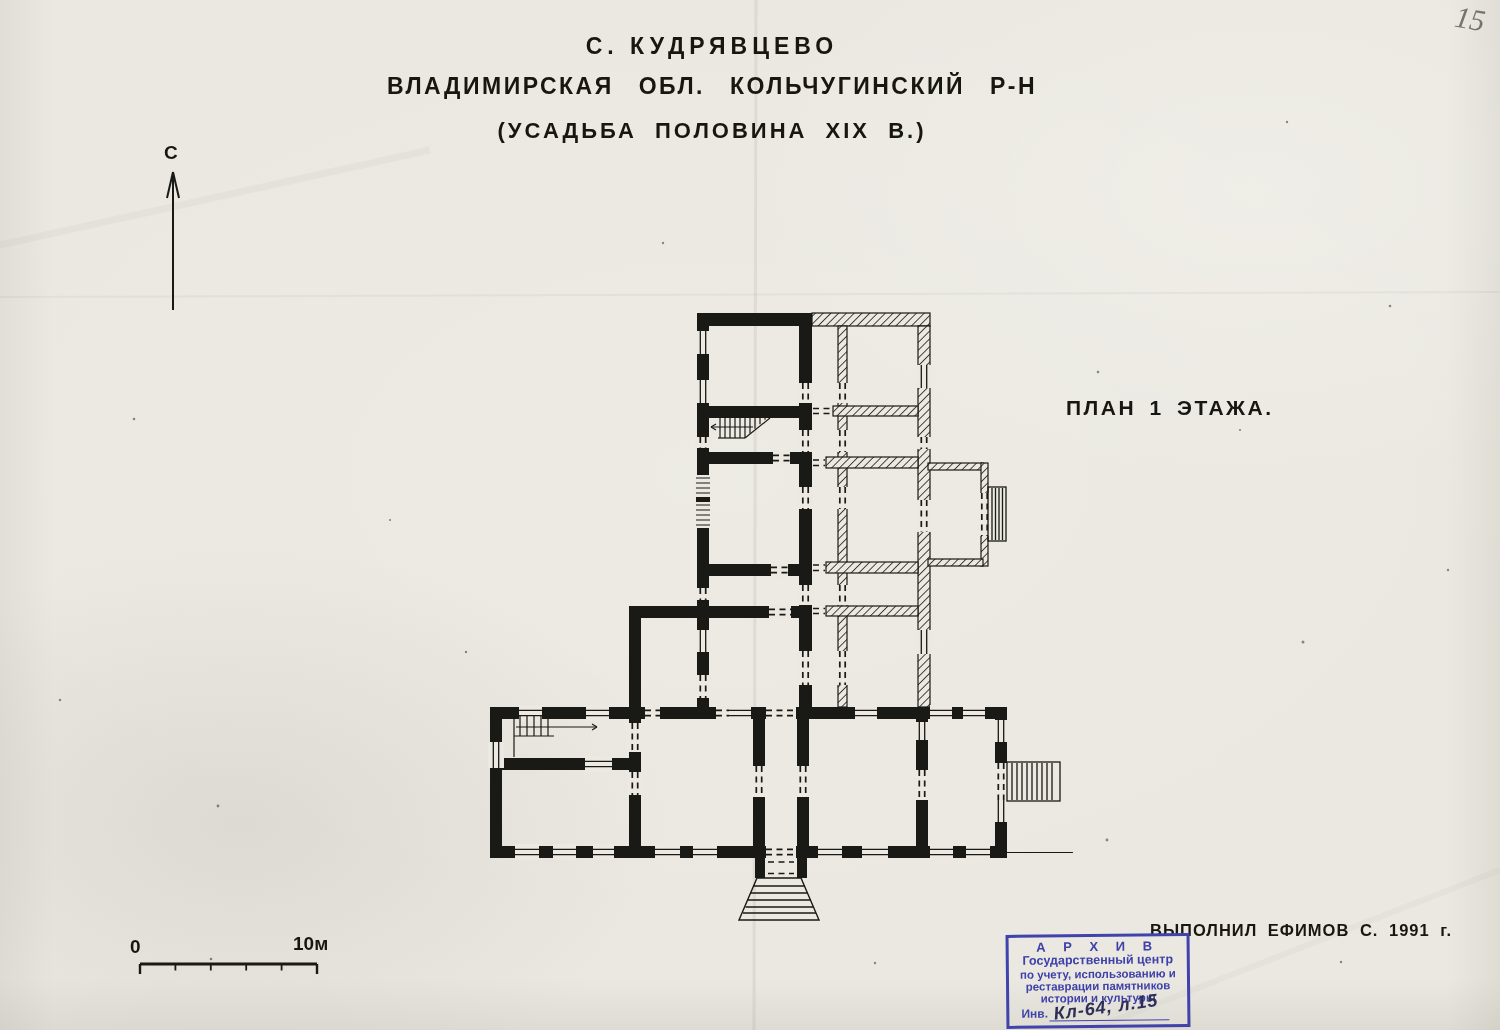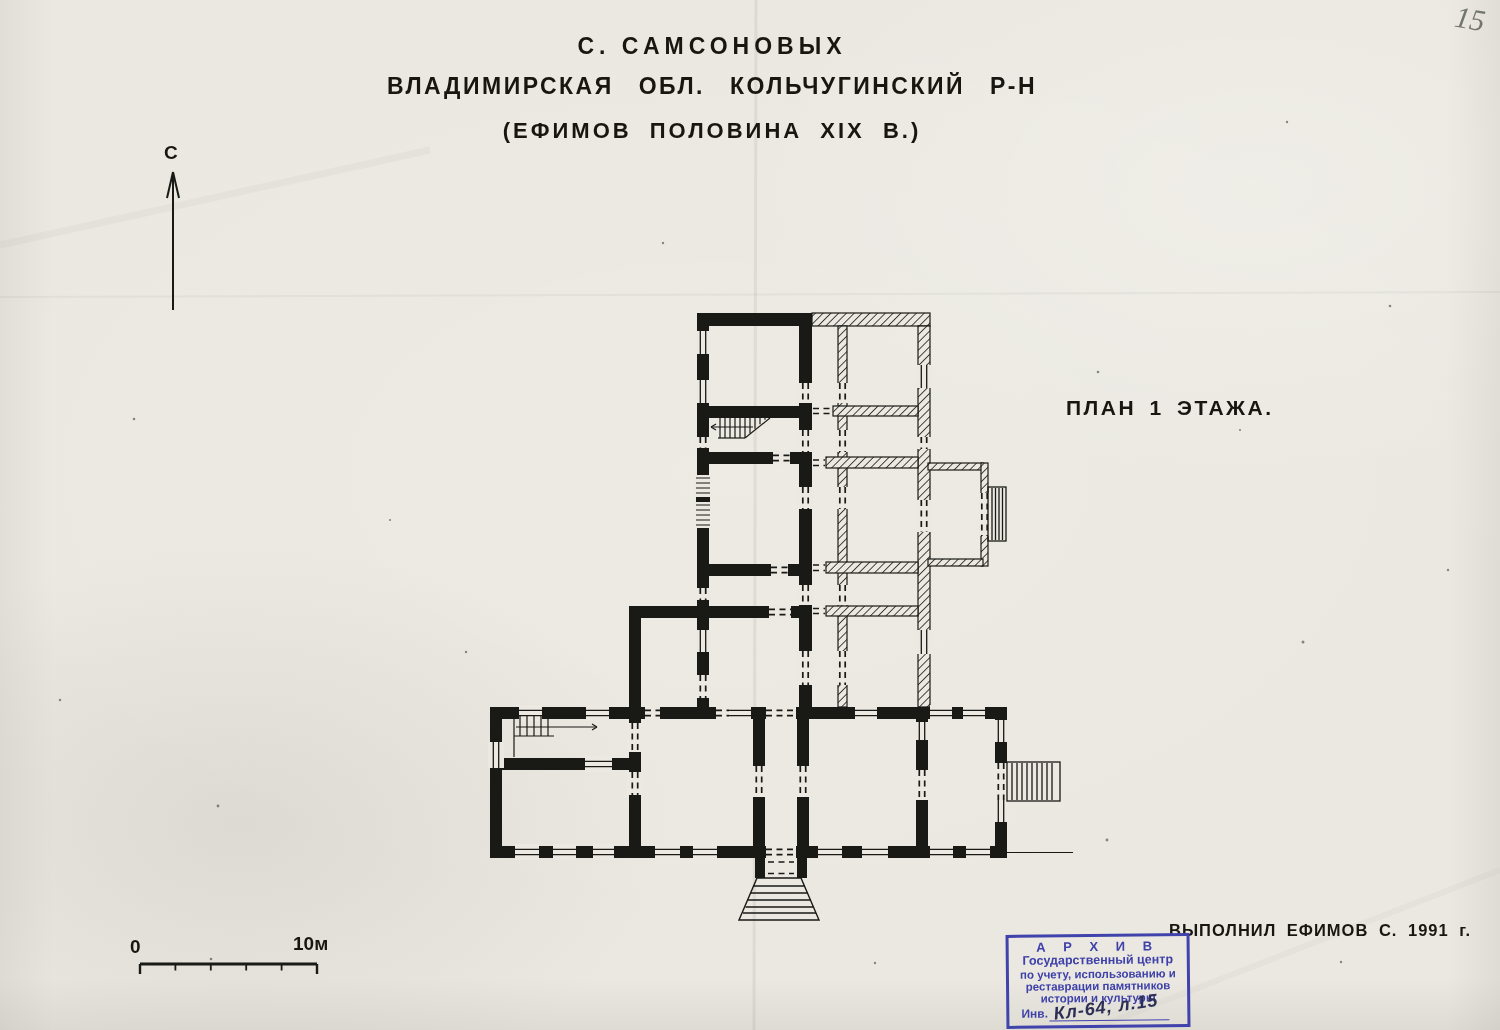--- a/index.html
+++ b/index.html
@@ -15,21 +15,21 @@
     font-family:"Liberation Sans", sans-serif;
     color:#171611;
   }
   .abs{position:absolute;}
   #title-block{left:62px;top:33px;width:1300px;text-align:center;font-weight:bold;}
   #title-line1{font-size:23px;letter-spacing:5px;margin-bottom:13px;}
   #title-line2{font-size:23px;letter-spacing:2.5px;word-spacing:16px;margin-bottom:18px;}
   #title-line3{font-size:23px;letter-spacing:4px;word-spacing:22px;margin-bottom:10px;}
   #title-line4{font-size:22px;letter-spacing:3px;word-spacing:9px;}
   #plan-label{left:1066px;top:396px;font-size:21px;font-weight:bold;letter-spacing:2.5px;word-spacing:5px;}
-  #credit{left:1150px;top:921px;font-size:16.5px;font-weight:bold;letter-spacing:1px;word-spacing:5px;margin-left:19px;}
+  #credit{left:1150px;top:921px;font-size:16.5px;font-weight:bold;letter-spacing:1px;word-spacing:5px;}
   #north-label{left:164px;top:142px;font-size:19px;font-weight:bold;}
   #scale-zero{left:130px;top:936px;font-size:19px;font-weight:bold;}
   #scale-ten{left:293px;top:933px;font-size:19px;font-weight:bold;}
   #page-number{left:1455px;top:2px;font-size:30px;font-style:italic;
     font-family:"Liberation Serif", serif;color:#5f6358;opacity:.85;transform:rotate(10deg);}
   #stamp{
     left:1006px;top:934px;width:178px;height:88px;border:3px solid #4043ac;
     transform:rotate(-0.6deg);color:#3e41aa;text-align:center;font-weight:bold;line-height:1.08;
     background:rgba(255,255,255,0.03);
   }
@@ -266,23 +266,23 @@
       </g>
 
       <g stroke="#191916" stroke-width="1.4" fill="none">
         <polygon points="757,878 801,878 819,920 739,920"></polygon>
         <path d="M753 886H805 M750.5 893H808 M748 900H811 M745.5 907H813.5 M743 913H816"></path>
       </g>
     </g>
   </svg>
 
   <div class="abs" id="title-block">
-    <div id="title-line1">С. САМСОНОВЫХ</div>
+    <div id="title-line1">С. КУДРЯВЦЕВО</div>
     <div id="title-line2">ВЛАДИМИРСКАЯ ОБЛ. КОЛЬЧУГИНСКИЙ Р-Н</div>
-    <div id="title-line4">(ЕФИМОВ ПОЛОВИНА XIX В.)</div>
+    <div id="title-line4">(УСАДЬБА ПОЛОВИНА XIX В.)</div>
   </div>
 
   <div class="abs" id="north-label">С</div>
   <div class="abs" id="plan-label">ПЛАН 1 ЭТАЖА.</div>
   <div class="abs" id="scale-zero">0</div>
   <div class="abs" id="scale-ten">10м</div>
   <div class="abs" id="credit">ВЫПОЛНИЛ ЕФИМОВ С. 1991 г.</div>
   <div class="abs" id="page-number">15</div>
 
   <div class="abs" id="stamp">

